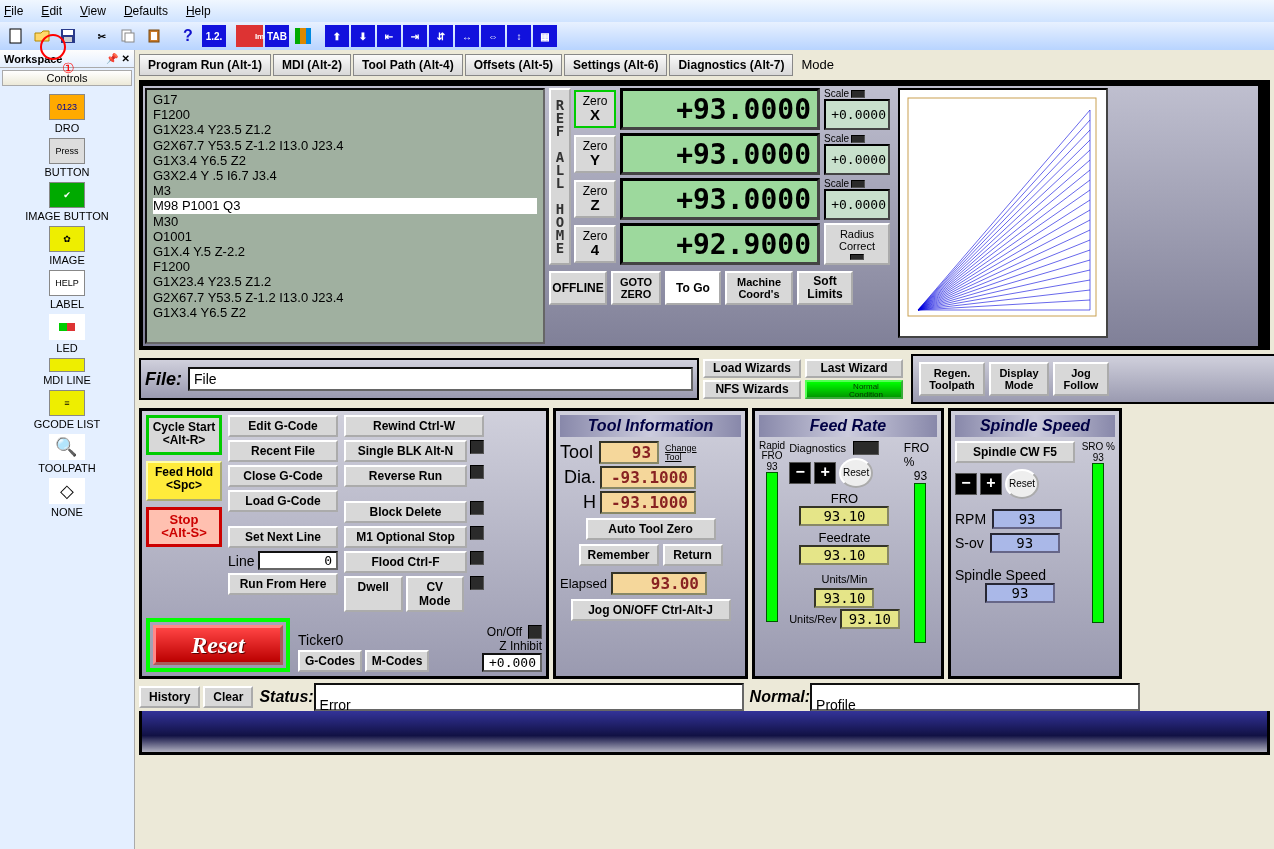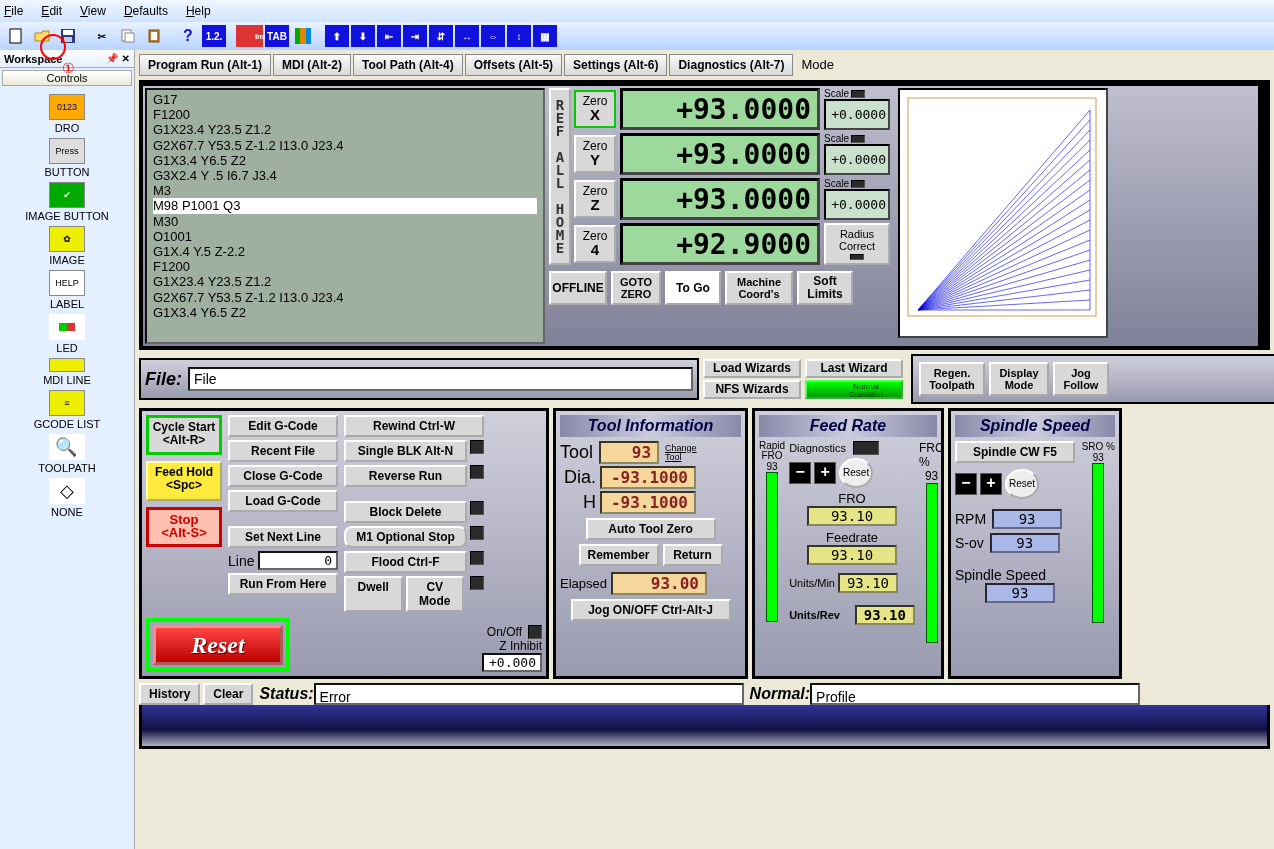--- a/index.html
+++ b/index.html
@@ -96,21 +96,21 @@
 .lfld { background: #e5e588; border: 2px inset #886; font-family: monospace; font-size: 14px; text-align: center; padding: 0 6px; }
 .bfld { background: #aab8e8; border: 2px inset #668; font-family: monospace; font-size: 14px; text-align: center; padding: 0 6px; }
 .vbar { width: 12px; height: 110px; background: #0f0; border: 1px solid #050; }
 .pmbtn { width: 22px; height: 22px; background: #000; color: #fff; font-size: 16px; font-weight: bold; text-align: center; border: 1px solid #555; line-height: 18px; display: inline-block; }
 .rsbtn { width: 34px; height: 30px; background: #eee; border: 2px outset #fff; border-radius: 50%; font-size: 10px; text-align: center; line-height: 26px; display: inline-block; }
 
 
 .statusrow { display: flex; align-items: center; margin-top: 4px; }
 .statusrow .btn3 { padding: 2px 8px; }
 .statlbl { font-size: 16px; font-weight: bold; font-style: italic; }
-.statfld { height: 22px; background: #fff; border: 2px inset #666; font-size: 14px; padding: 4px 4px; }
+.statfld { height: 22px; background: #fff; border: 2px inset #666; font-size: 14px; padding: 12px 4px; }
 .footer { height: 44px; background: linear-gradient(#339,#114 60%, #b0b0c0); margin-top: 0; border: 3px solid #000; border-top: none; }
 </style>
 </head>
 <body>
 
 <div class="menubar">
   <span><u>F</u>ile</span>
   <span><u>E</u>dit</span>
   <span><u>V</u>iew</span>
   <span><u>D</u>efaults</span>
@@ -374,38 +374,45 @@
             <div style="display:flex;">
                 <div class="btn3" style="flex:1;">Reverse Run</div>
                 <span class="sqled"></span>
               </div>
             <div style="height:8px;"></div>
             <div style="display:flex;">
                 <div class="btn3" style="flex:1;">Block Delete</div>
                 <span class="sqled"></span>
               </div>
             <div style="display:flex;">
-                <div class="btn3" style="flex:1;border-radius:8px;">M1 Optional Stop</div>
+                <div class="btn3" style="flex:1;">M1 Optional Stop</div>
                 <span class="sqled"></span>
               </div>
             <div style="display:flex;">
                 <div class="btn3" style="flex:1;">Flood Ctrl-F</div>
                 <span class="sqled"></span>
               </div>
             <div style="display:flex;gap:3px;">
                 <div class="btn3" style="flex:1;">Dwell</div>
                 <div class="btn3" style="flex:1;">CV Mode</div>
                 <span class="sqled"></span>
               </div>
           </div>
         </div>
 
         <div style="display:flex;align-items:flex-end;gap:8px;margin-top:6px;">
           <div class="resetbox">
             <div class="resetbtn">Reset</div>
+          </div>
+          <div style="display:flex;flex-direction:column;gap:2px;">
+            <span style="font-size:14px;">Ticker0</span>
+            <div style="display:flex;gap:3px;">
+              <div class="btn3" style="width:64px;">G-Codes</div>
+              <div class="btn3" style="width:64px;">M-Codes</div>
+            </div>
           </div>
           <div style="flex:1"></div>
           <div style="text-align:right;font-size:12px;">
             <div style="display:flex;justify-content:flex-end;align-items:center;gap:3px;">
                 <span>On/Off</span>
                 <span class="sqled"></span>
               </div>
             <div>Z Inhibit</div>
             <div class="numf" style="width:60px;margin-left:auto;">+0.000</div>
           </div>
@@ -456,25 +463,25 @@
             </div>
             <div style="display:flex;align-items:center;gap:3px;margin:3px 0;">
               <div class="pmbtn">−</div>
               <div class="pmbtn">+</div>
               <div class="rsbtn">Reset</div>
             </div>
             <div style="text-align:center;font-size:13px;">FRO</div>
             <div class="lfld" style="width:90px;margin:0 auto;">93.10</div>
             <div style="text-align:center;font-size:13px;margin-top:4px;">Feedrate</div>
             <div class="lfld" style="width:90px;margin:0 auto;">93.10</div>
-            <div style="display:flex;align-items:center;gap:3px;margin-top:8px;font-size:11px;">
+            <div style="display:flex;align-items:center;gap:3px;margin-top:8px;font-size:11px;flex-direction:column;">
                 <span>Units/Min</span>
                 <div class="lfld" style="width:60px;">93.10</div>
               </div>
-            <div style="display:flex;align-items:center;gap:15px;margin-top:12px;font-size:11px;font-weight:bold;">
+            <div style="display:flex;align-items:center;gap:3px;margin-top:1px;font-size:11px;">
                 <span>Units/Rev</span>
                 <div class="lfld" style="width:60px;">93.10</div>
               </div>
           </div>
           <div style="display:flex;flex-direction:column;align-items:center;font-size:12px;">
             <span>FRO %</span>
             <span>93</span>
             <div class="vbar" style="height:160px;"></div>
           </div>
         </div>

